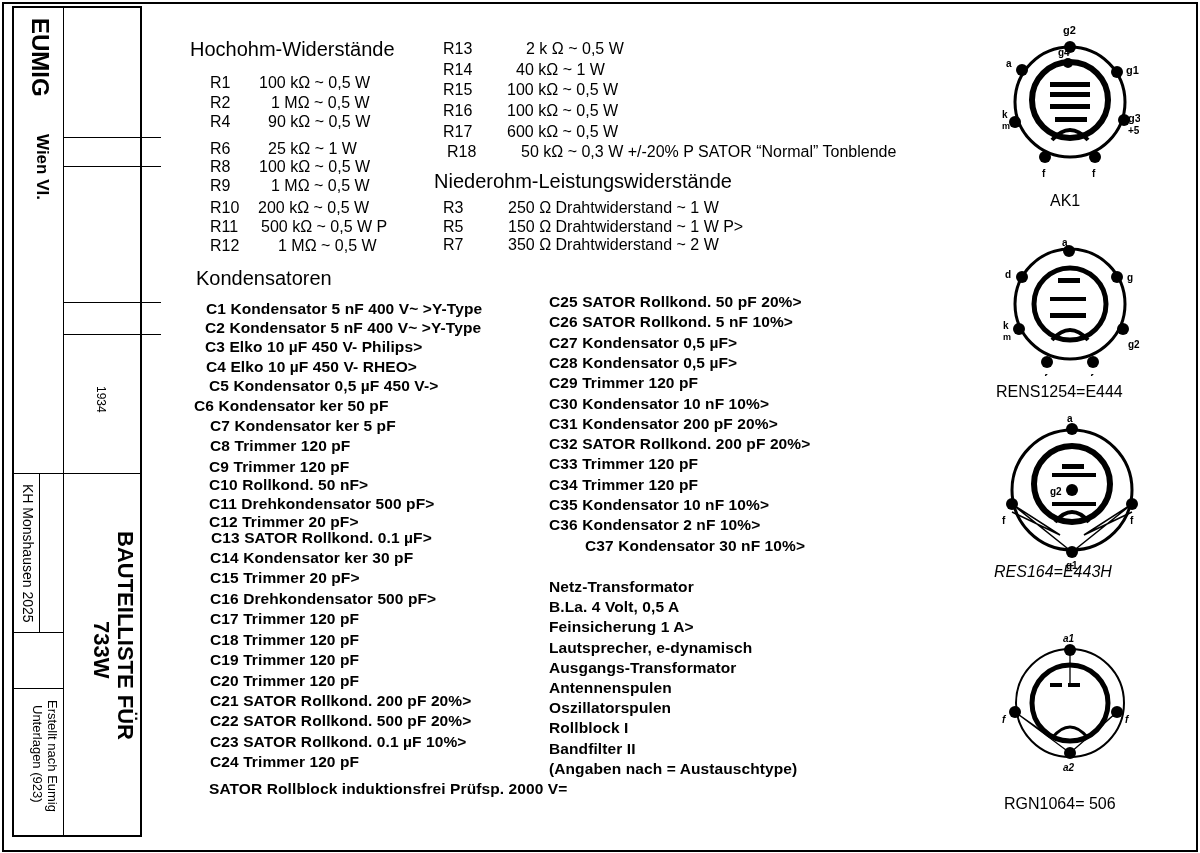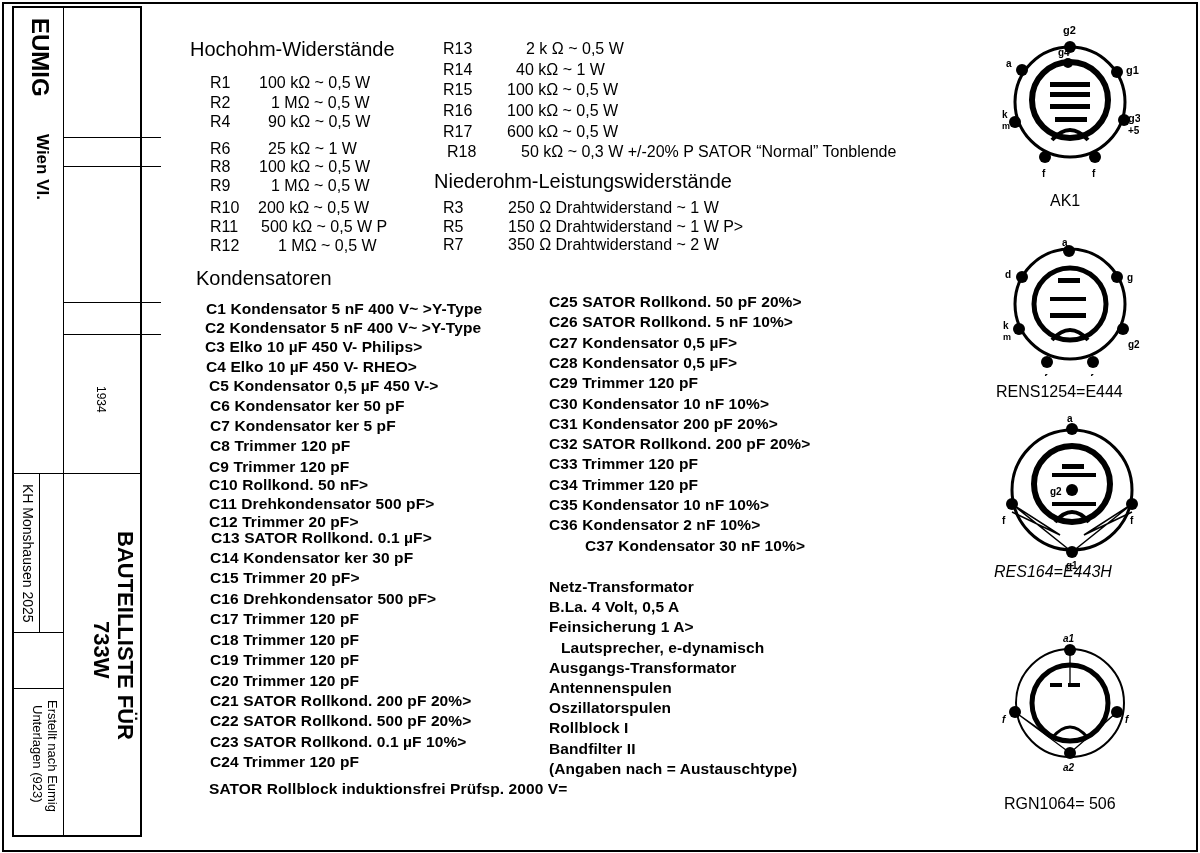--- a/index.html
+++ b/index.html
@@ -73,21 +73,21 @@
     <div class="t row" style="left: 443px; top: 236px;"><span style="display: inline-block; width: 65px;">R7</span><span>350 Ω Drahtwiderstand ~   2 W</span></div>
   </div>
 
 <div class="t h1" style="left:196px; top:267px;">Kondensatoren</div>
 <div id="ccol1">
     <div class="t cond" style="left: 206px; top: 300px;">C1 Kondensator 5 nF 400 V~ &gt;Y-Type</div>
     <div class="t cond" style="left: 205px; top: 319px;">C2 Kondensator 5 nF 400 V~ &gt;Y-Type</div>
     <div class="t cond" style="left: 205px; top: 338px;">C3 Elko 10 µF 450 V- Philips&gt;</div>
     <div class="t cond" style="left: 206px; top: 358px;">C4 Elko 10 µF 450 V- RHEO&gt;</div>
     <div class="t cond" style="left: 209px; top: 377px;">C5 Kondensator 0,5 µF 450 V-&gt;</div>
-    <div class="t cond" style="left: 210px; top: 397px;">C6 Kondensator ker 50 pF</div>
+    <div class="t cond" style="left: 194px; top: 397px;">C6 Kondensator ker 50 pF</div>
     <div class="t cond" style="left: 210px; top: 417px;">C7 Kondensator ker 5 pF</div>
     <div class="t cond" style="left: 210px; top: 437px;">C8 Trimmer 120 pF</div>
     <div class="t cond" style="left: 209px; top: 458px;">C9 Trimmer 120 pF</div>
     <div class="t cond" style="left: 209px; top: 476px;">C10 Rollkond. 50 nF&gt;</div>
     <div class="t cond" style="left: 209px; top: 495px;">C11 Drehkondensator  500 pF&gt;</div>
     <div class="t cond" style="left: 209px; top: 513px;">C12 Trimmer 20 pF&gt;</div>
     <div class="t cond" style="left: 211px; top: 529px;">C13 SATOR Rollkond. 0.1 µF&gt;</div>
     <div class="t cond" style="left: 210px; top: 549px;">C14 Kondensator ker 30 pF</div>
     <div class="t cond" style="left: 210px; top: 569px;">C15 Trimmer 20 pF&gt;</div>
     <div class="t cond" style="left: 210px; top: 590px;">C16 Drehkondensator  500 pF&gt;</div>
@@ -114,21 +114,21 @@
     <div class="t cond" style="left: 549px; top: 496px;">C35 Kondensator 10 nF 10%&gt;</div>
     <div class="t cond" style="left: 549px; top: 516.3px;">C36 Kondensator 2 nF 10%&gt;</div>
     <div class="t cond" style="left: 549px; top: 536.6px; margin-left: 36px;">C37 Kondensator 30 nF 10%&gt;</div>
   </div>
 <div class="t cond" style="left:209px; top:780px;">SATOR Rollblock induktionsfrei Prüfsp. 2000 V=</div>
 
 <div id="others">
     <div class="t cond" style="left: 549px; top: 578px;">Netz-Transformator</div>
     <div class="t cond" style="left: 549px; top: 598.2px;">B.La. 4 Volt, 0,5 A</div>
     <div class="t cond" style="left: 549px; top: 618.4px;">Feinsicherung 1 A&gt;</div>
-    <div class="t cond" style="left: 549px; top: 638.6px; margin-left: 12px;">Lautsprecher, e-dynamisch</div>
+    <div class="t cond" style="left: 549px; top: 638.6px;">Lautsprecher, e-dynamisch</div>
     <div class="t cond" style="left: 549px; top: 658.8px;">Ausgangs-Transformator</div>
     <div class="t cond" style="left: 549px; top: 679px;">Antennenspulen</div>
     <div class="t cond" style="left: 549px; top: 699.2px;">Oszillatorspulen</div>
     <div class="t cond" style="left: 549px; top: 719.4px;">Rollblock I</div>
     <div class="t cond" style="left: 549px; top: 739.6px;">Bandfilter II</div>
     <div class="t cond" style="left: 549px; top: 759.8px;">(Angaben nach = Austauschtype)</div>
   </div>
 
 <svg style="position:absolute; left:1000px; top:22px;" width="140" height="160" viewBox="0 0 140 160">
   <circle cx="70" cy="80" r="55" fill="none" stroke="#000" stroke-width="3"></circle>

